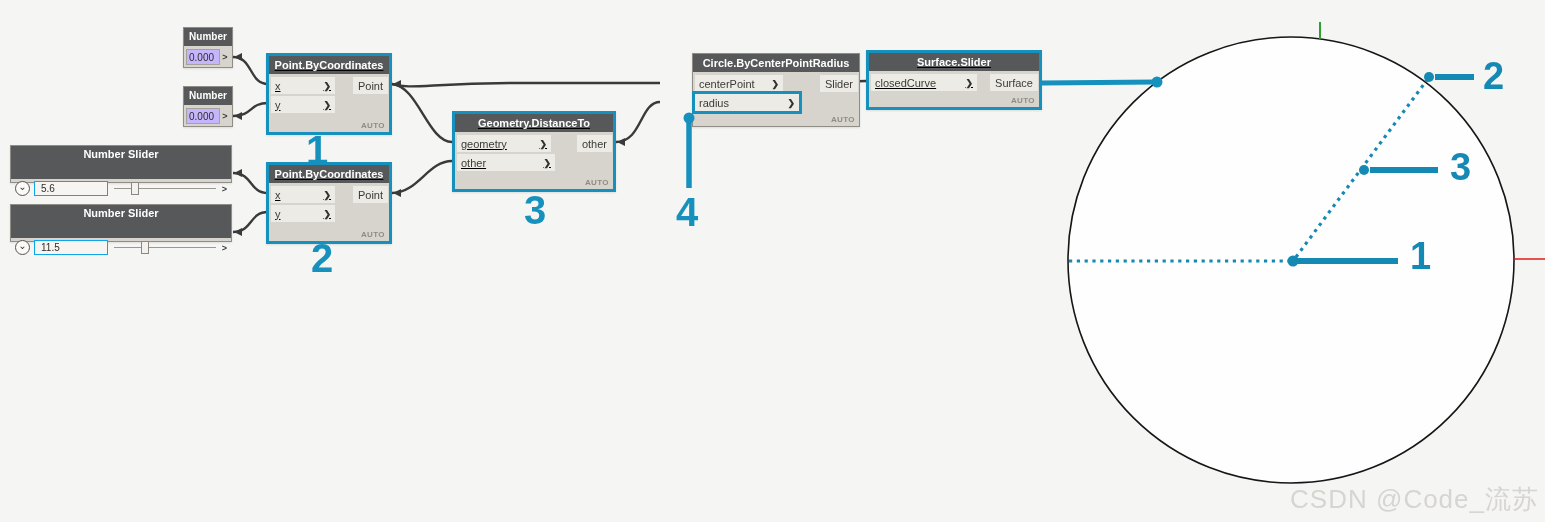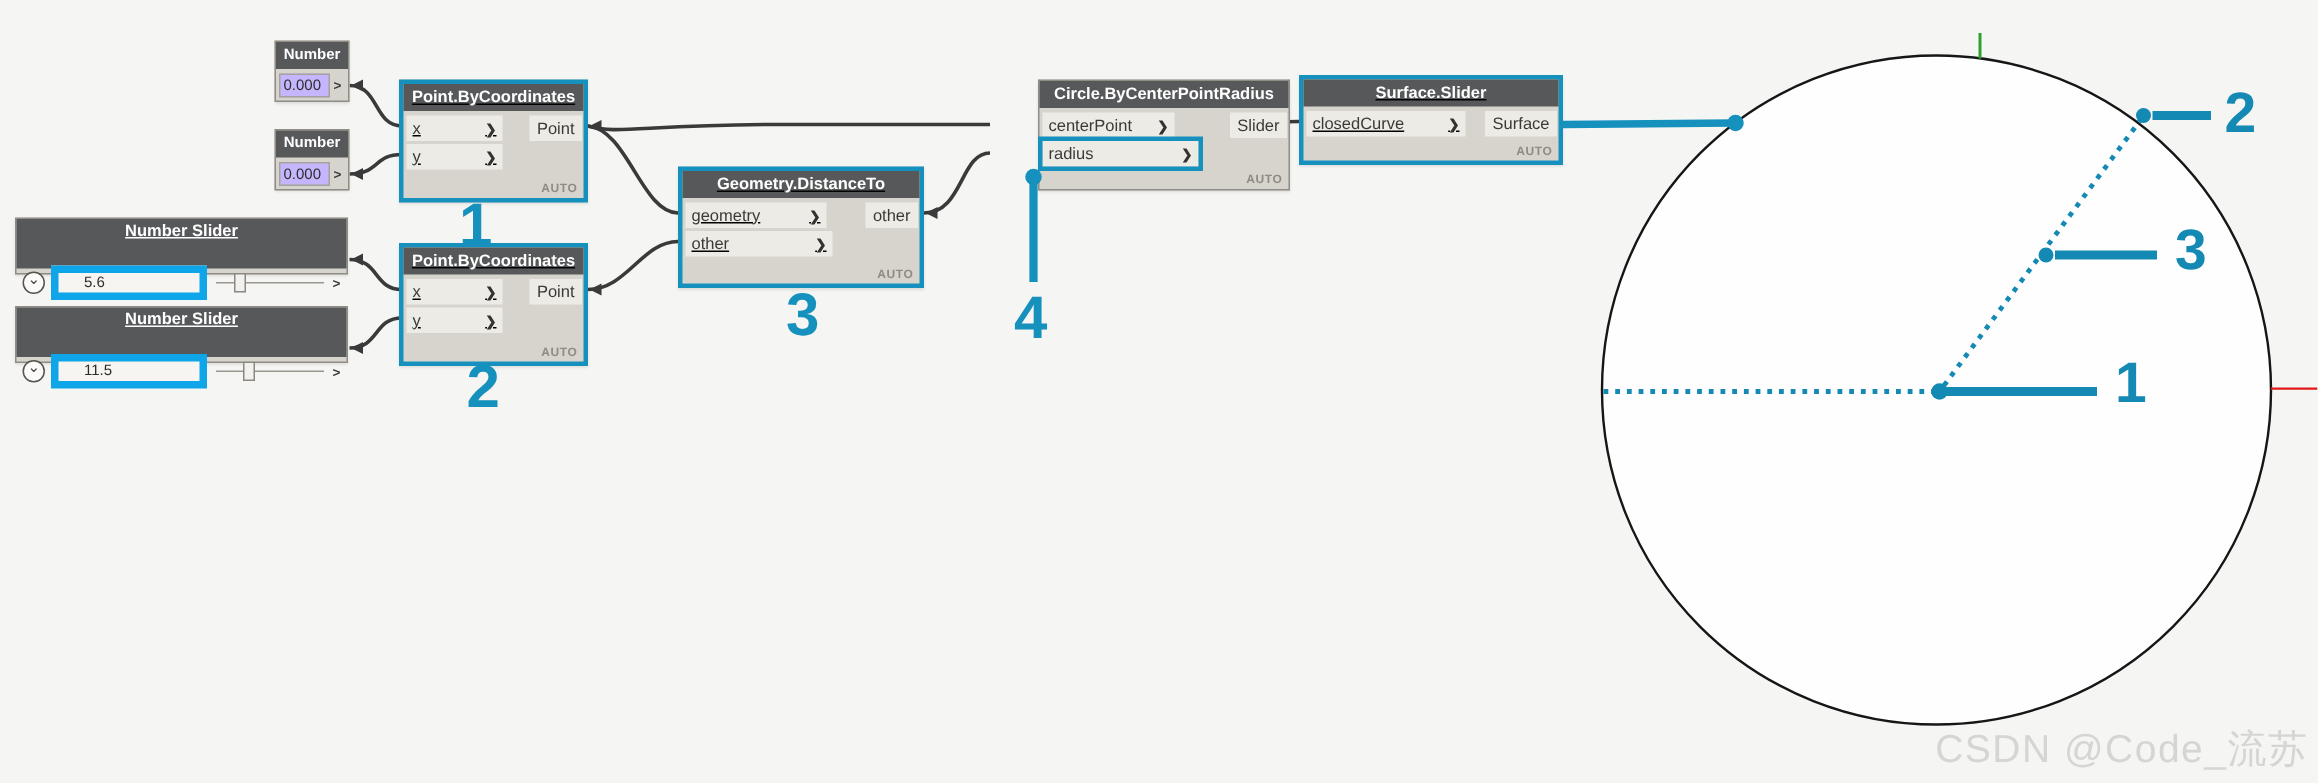--- a/index.html
+++ b/index.html
@@ -24,26 +24,26 @@
   .outbox{position:absolute;right:1px;background:#edebe5;height:17px;
     padding:0 5px;font-size:11px;color:#3b3a36;display:flex;align-items:center;}
   .lacing{position:absolute;bottom:2px;right:4px;font-size:8px;font-weight:700;
     color:#8e8c82;letter-spacing:.4px;text-align:center;}
   
   .num-body{display:flex;align-items:center;height:22px;padding:2px 2px;box-sizing:border-box;}
   .num-val{width:34px;height:16px;background:#c4b5fd;border:1px solid #a5a29b;
     font-size:10px;line-height:15px;padding:0 2px;color:#2e2d2a;box-sizing:border-box;}
   .num-out{flex:1;text-align:center;font-size:9px;font-weight:700;color:#3b3a36;}
   
-  .sl-head{height:33px;line-height:17px;text-decoration:underline;}
+  .sl-head{height:33px;line-height:17px;}
   .sl-body{display:flex;align-items:center;height:19px;padding:0 4px;gap:4px;}
   .sl-icon{width:13px;height:13px;border:1px solid #55534e;border-radius:50%;
     background:#fbfaf8;font-size:10px;line-height:10px;text-align:center;color:#3b3a36;flex:0 0 auto;}
-  .sl-val{width:60px;height:13px;background:#f6f5f1;border:5px solid #0ea5e9;
-    font-size:10px;line-height:13px;padding:0 17px;color:#2e2d2a;flex:0 0 auto;box-sizing:content-box;}
+  .sl-val{width:60px;height:13px;background:#f6f5f1;border:1px solid #0ea5e9;
+    font-size:10px;line-height:13px;padding:0 6px;color:#2e2d2a;flex:0 0 auto;box-sizing:content-box;}
   .sl-track{flex:1;height:13px;position:relative;}
   .sl-line{position:absolute;left:2px;right:2px;top:6px;height:1px;background:#9a978f;}
   .sl-handle{position:absolute;top:0;width:8px;height:13px;background:#f2f1ee;
     border:1px solid #8a8880;box-sizing:border-box;}
   .sl-out{font-size:9px;font-weight:700;color:#3b3a36;flex:0 0 auto;}
   
   .callout{position:absolute;z-index:4;color:#1691bd;font-weight:700;
     font-size:40px;line-height:1;}
   .plabel{position:absolute;z-index:4;color:#1489b4;font-weight:700;
     font-size:38px;line-height:1;}

